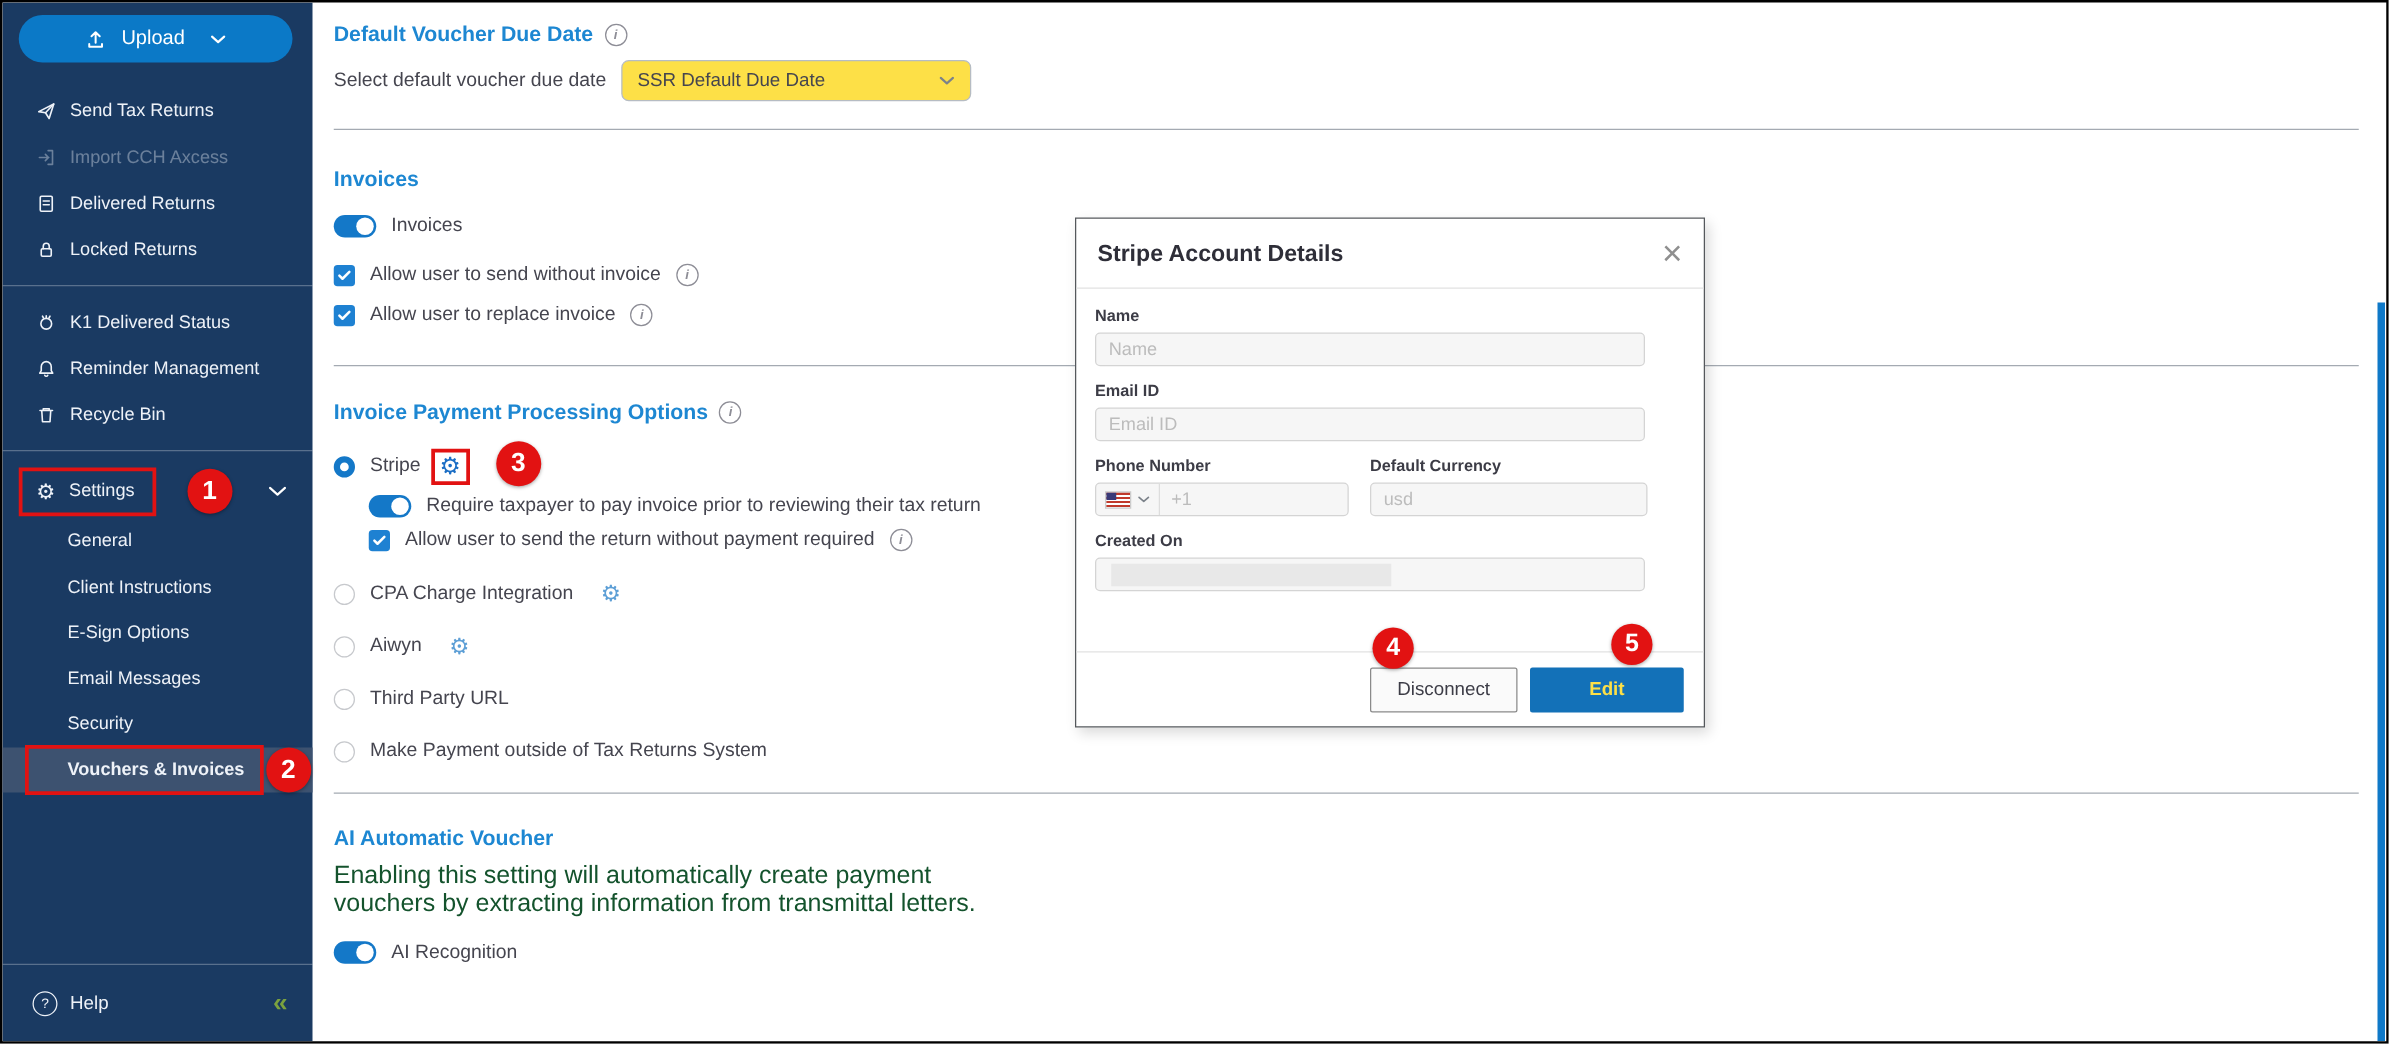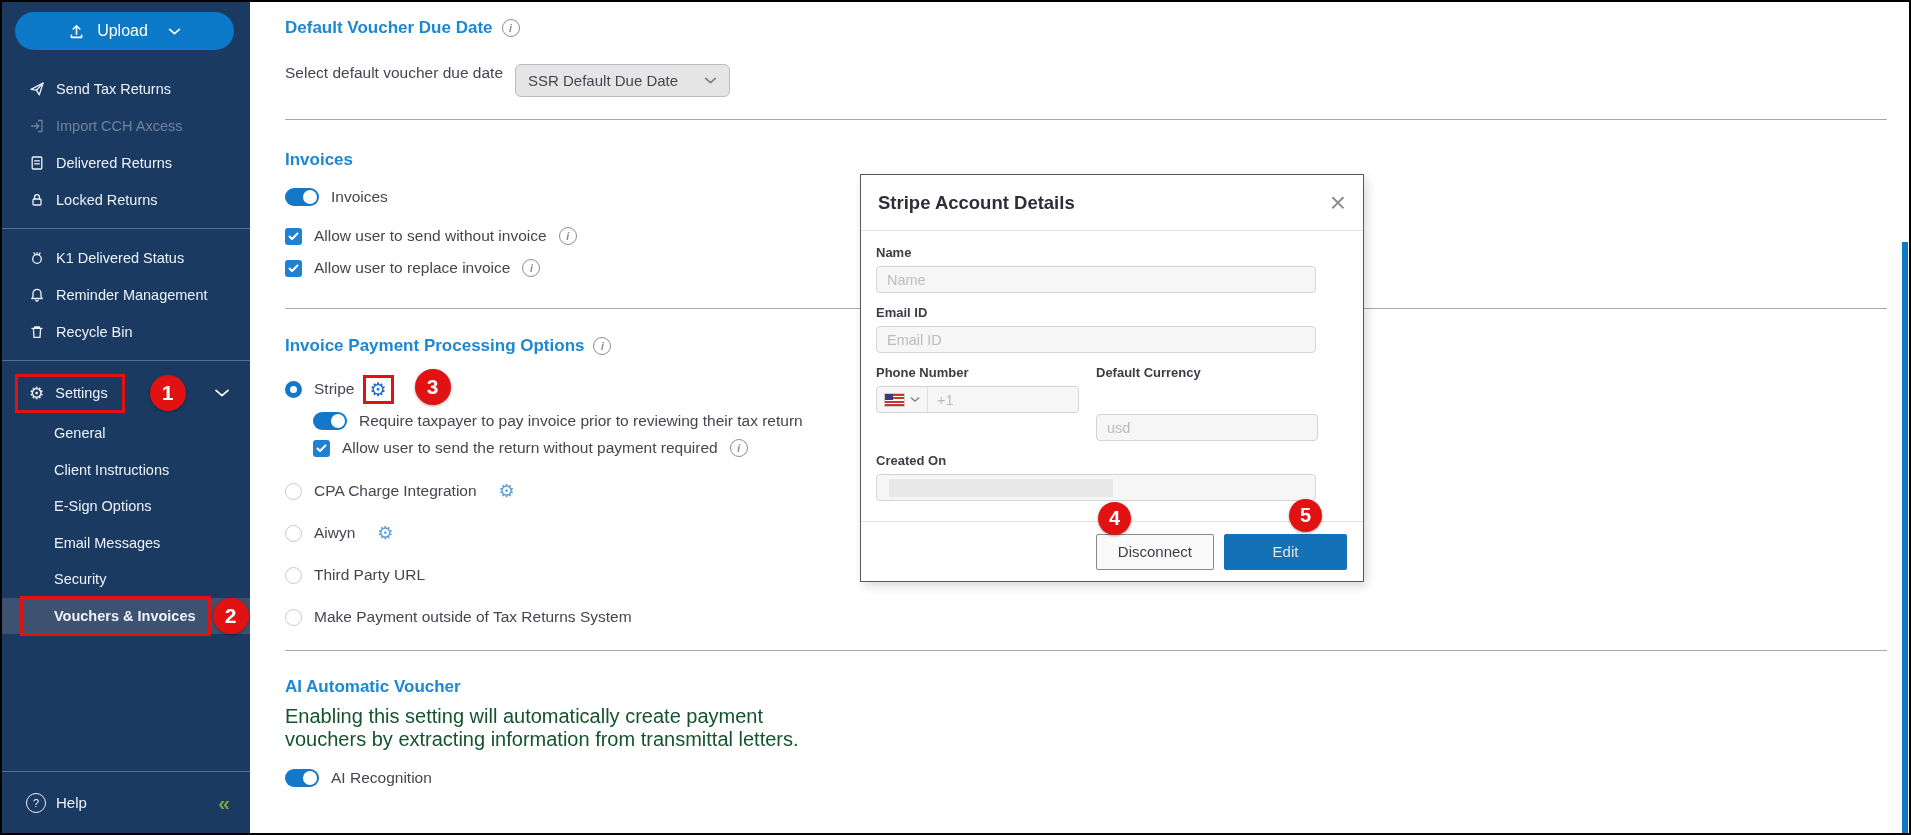--- a/index.html
+++ b/index.html
@@ -30,28 +30,28 @@
   .badge-1{margin-left:14px;}
   .badge-2{margin-left:2px;}
   .settings-chevron{margin-left:auto;margin-right:20px;}
   .help-row{position:absolute;left:0;right:0;bottom:0;height:62px;border-top:1px solid rgba(255,255,255,.28);
     display:flex;align-items:center;padding:0 20px 0 24px;box-sizing:border-box;font-size:15px;}
   .help-q{width:18px;height:18px;border:1.4px solid #eef2f8;border-radius:50%;display:inline-flex;
     align-items:center;justify-content:center;font-size:11px;margin-right:10px;flex:none;}
   .collapse-glyph{margin-left:auto;color:#7ba23f;font-size:21px;font-weight:700;cursor:pointer;}
 
   
-  .main{position:absolute;left:248px;top:0;right:0;bottom:0;padding:16px 22px 0 35px;box-sizing:border-box;}
+  .main{position:absolute;left:248px;top:0;right:0;bottom:0;padding:16px 22px 0 17px;box-sizing:border-box;}
   .sec-heading{color:#1d87d2;font-size:17px;font-weight:700;display:flex;align-items:center;gap:9px;}
   .info-i{width:16px;height:16px;border:1.2px solid #8d8d96;border-radius:50%;color:#8d8d96;font-size:10.5px;
     display:inline-flex;align-items:center;justify-content:center;font-weight:700;flex:none;font-style:italic;}
   .content-divider{border:none;border-top:1px solid #a4aab2;margin:0;}
   .row{display:flex;align-items:center;gap:12px;font-size:15.5px;}
-  .select-box{width:215px;height:33px;border:1px solid #b6bcc3;border-radius:6px;display:flex;align-items:center;
-    justify-content:space-between;padding:0 12px;box-sizing:border-box;font-size:15px;cursor:pointer;background:#e5e5e5;margin-top:16px;}
+  .select-box{width:280px;height:33px;border:1px solid #b6bcc3;border-radius:6px;display:flex;align-items:center;
+    justify-content:space-between;padding:0 12px;box-sizing:border-box;font-size:15px;cursor:pointer;background:#fde047;}
   .toggle{width:34px;height:18px;border-radius:9px;background:#1478c8;position:relative;flex:none;cursor:pointer;}
   .toggle::after{content:"";position:absolute;right:2px;top:2px;width:14px;height:14px;border-radius:50%;background:#fff;}
   .checkbox{width:17px;height:17px;border-radius:3px;background:#1e81d2;display:inline-flex;align-items:center;
     justify-content:center;flex:none;cursor:pointer;}
   .radio{width:17px;height:17px;border-radius:50%;box-sizing:border-box;flex:none;cursor:pointer;}
   .radio.on{border:5px solid #1478c8;background:#fff;}
   .radio.off{border:1.5px solid #c7c9cd;background:#fff;}
   .gear-box{display:inline-flex;align-items:center;justify-content:center;padding:2px 4px;margin-left:6px;}
   .stripe-gear{color:#1b6ec5;font-size:19px;line-height:1;cursor:pointer;}
   .opt-gear{color:#5d9fd6;font-size:18px;line-height:1;margin-left:10px;cursor:pointer;}
@@ -72,28 +72,28 @@
     box-sizing:border-box;font-size:14.5px;padding:0 10px;color:#45454f;font-family:"Liberation Sans",sans-serif;}
   .f-input::placeholder{color:#bcbcbc;}
   .field-row{display:flex;gap:17px;}
   .phone-input{width:203px;height:27px;background:#f6f6f6;border:1px solid #d4d4d4;border-radius:4px;
     box-sizing:border-box;display:flex;align-items:center;}
   .flag-box{display:flex;align-items:center;gap:5px;padding:0 7px;border-right:1px solid #ddd;height:100%;cursor:pointer;}
   .us-flag{position:relative;width:19px;height:12px;overflow:hidden;flex:none;
     background:repeating-linear-gradient(180deg,#c0392b 0 1.7px,#fff 1.7px 3.4px);border:.5px solid #ccc;}
   .us-flag::after{content:"";position:absolute;left:0;top:0;width:8px;height:6.5px;background:#3a3a78;}
   .phone-ph{color:#bcbcbc;font-size:14.5px;padding-left:9px;}
-  .cur-input{width:222px;margin-top:28px;}
+  .cur-input{width:222px;}
   .createdon{position:relative;}
   .redact{position:absolute;left:12px;top:4px;width:224px;height:18px;background:#e8e8e8;}
   .modal-footer{position:absolute;left:0;right:0;bottom:0;height:60px;border-top:1px solid #e2e2e2;
     display:flex;align-items:center;justify-content:flex-end;gap:10px;padding:0 16px;box-sizing:border-box;}
   .btn{font-size:15px;height:36px;border-radius:2px;cursor:pointer;font-family:"Liberation Sans",sans-serif;}
   .btn-disconnect{background:#fafafa;border:1px solid #8a8a8a;color:#3c3c46;padding:0 21px;}
-  .btn-edit{background:#1371b8;border:none;color:#e5e5e5;width:123px;}
+  .btn-edit{background:#1371b8;border:none;color:#fde047;width:123px;font-weight:bold;}
   .badge-4{position:absolute;left:1096px;top:500px;z-index:20;}
   .badge-5{position:absolute;left:1287px;top:497px;z-index:20;}
 
   .scroll-thumb{position:absolute;right:1px;top:240px;bottom:0;width:6px;background:#0f79c8;cursor:pointer;}
   .chev{stroke:#7c828a;fill:none;stroke-width:1.6;stroke-linecap:round;stroke-linejoin:round;}
   .chev.white{stroke:#fff;}
 </style>
 </head>
 <body>
 

